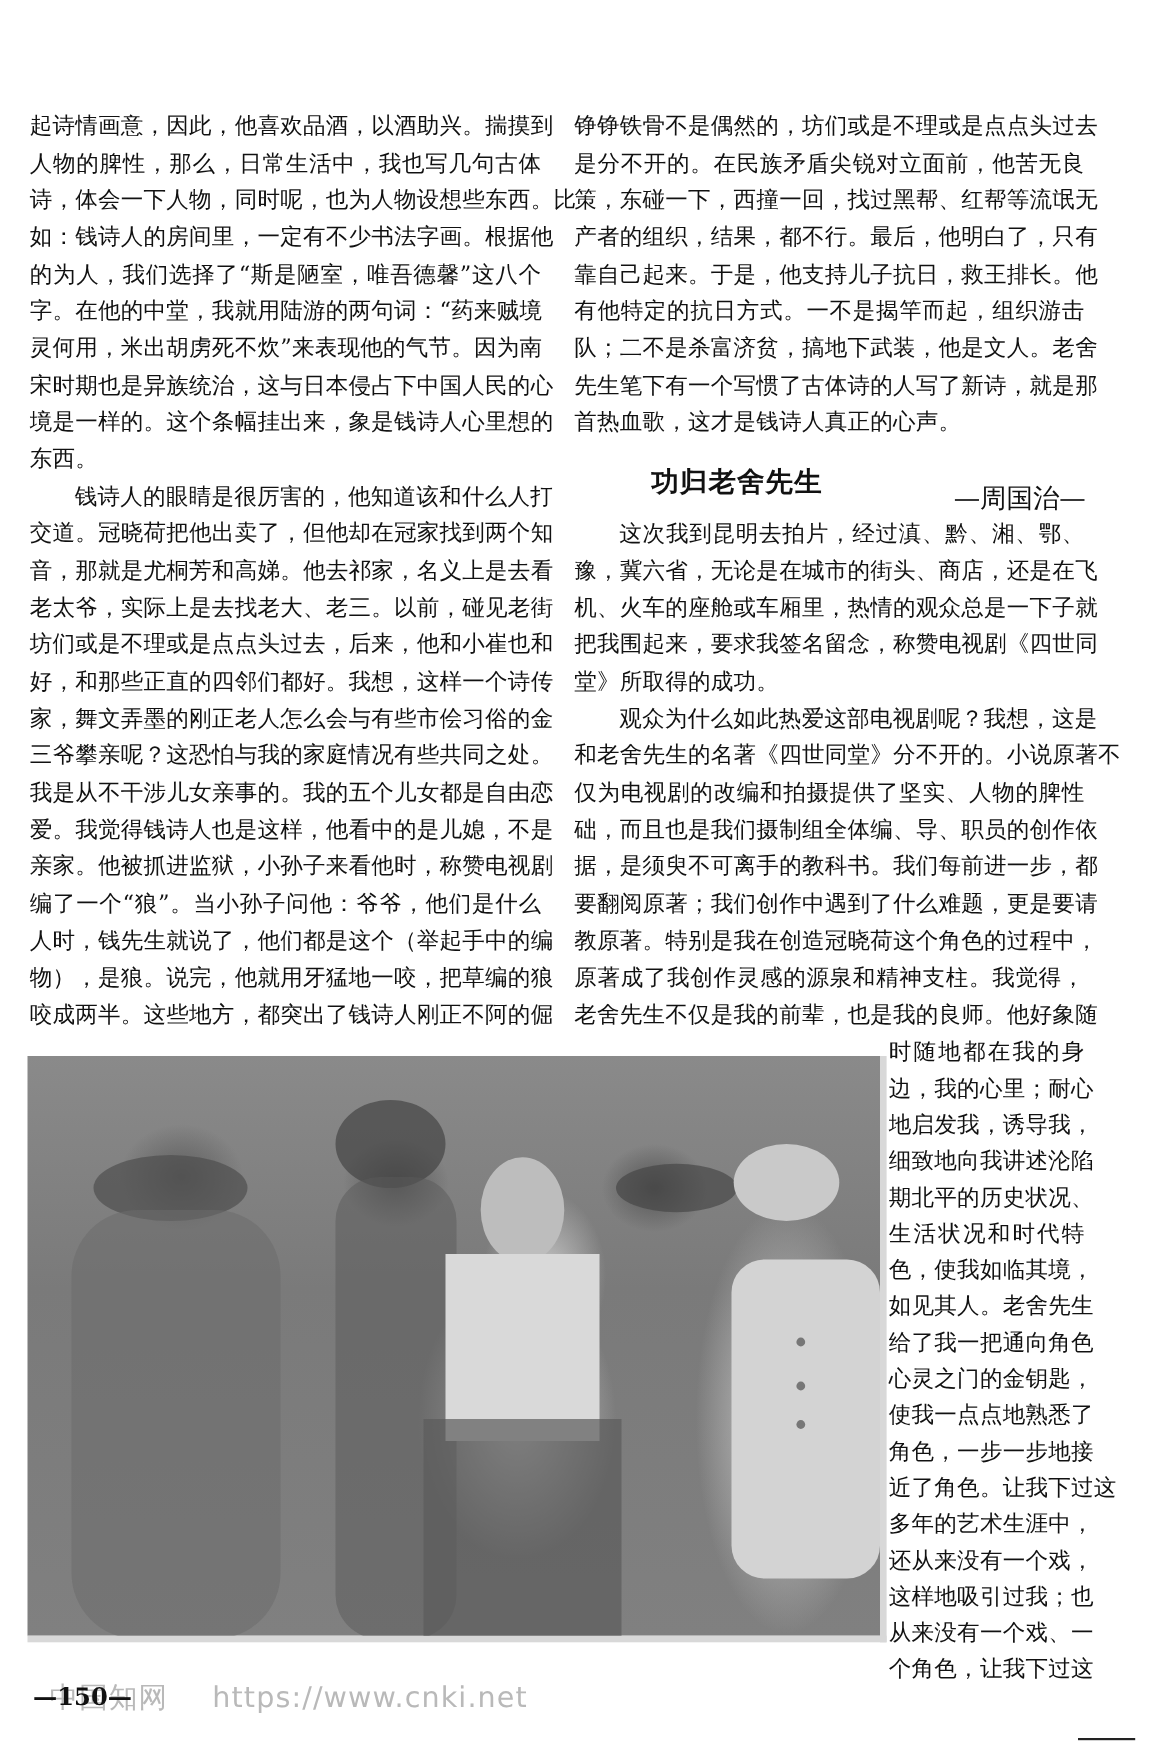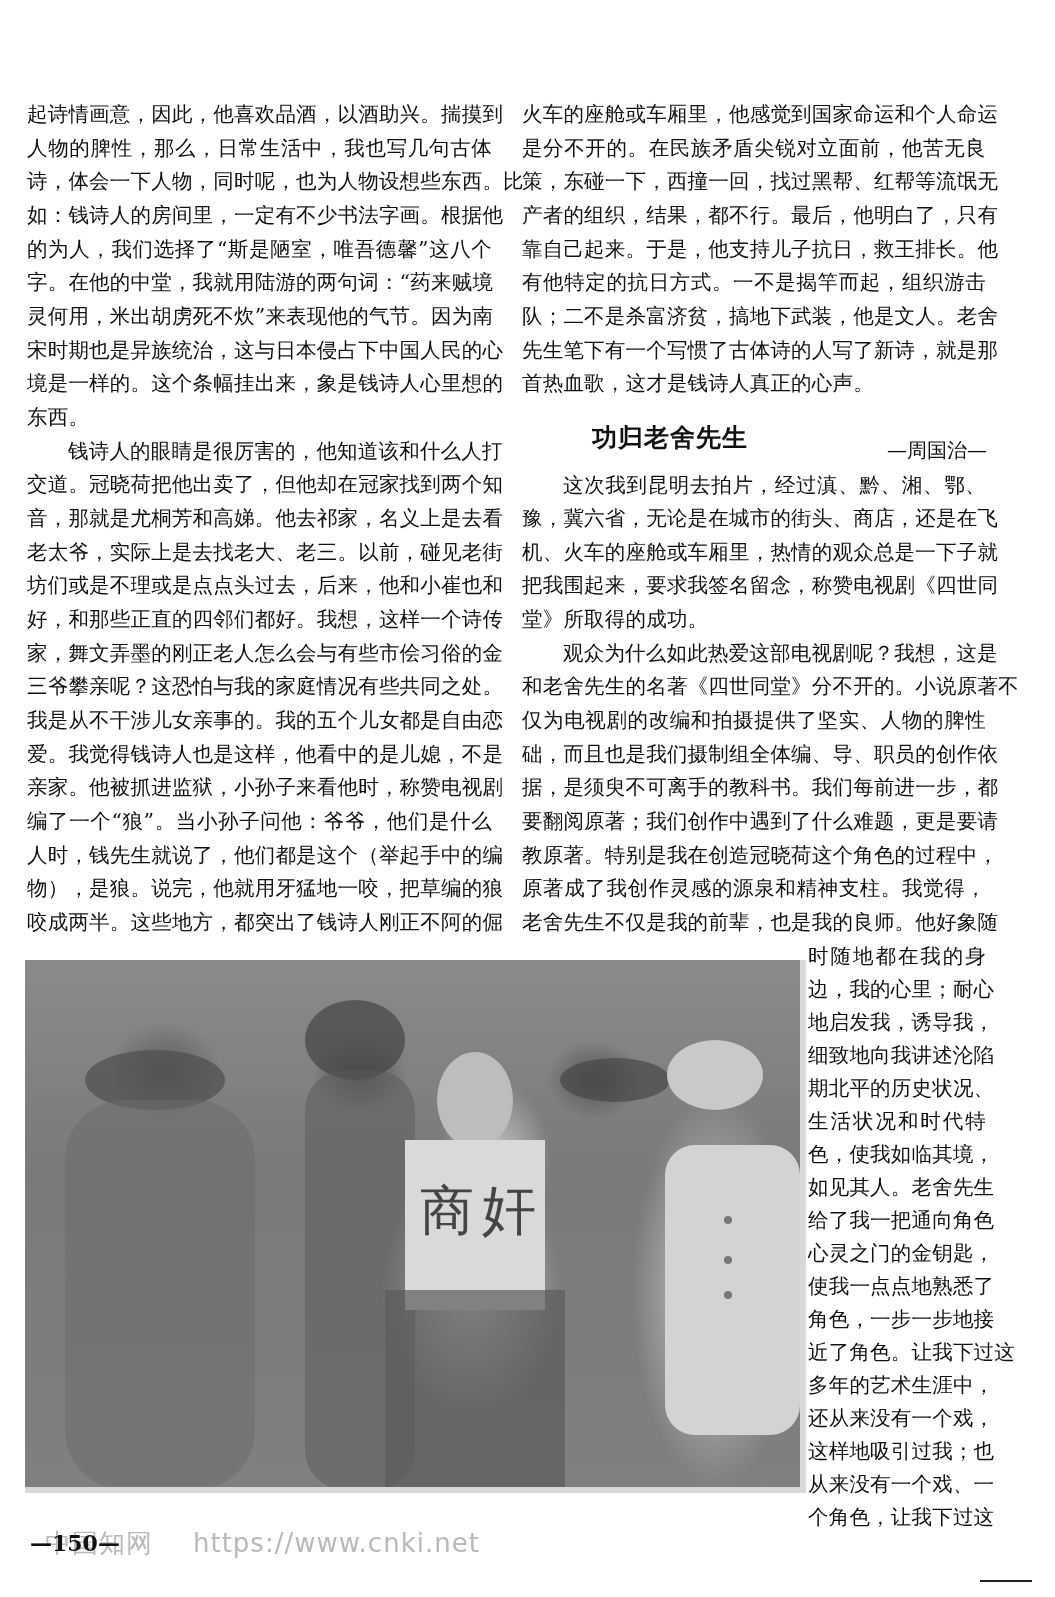--- a/index.html
+++ b/index.html
@@ -8,21 +8,21 @@
   .line { position:absolute; height:33px; line-height:33px; font-size:20.5px;
           white-space:nowrap; letter-spacing:0.2px; }
   .lc { left:27px; width:465px; }
   .rc { left:522px; width:464px; }
   .nc { left:808px; width:178px; }
   .just { text-align:justify; text-align-last:justify; }
   .bold { font-weight:normal; }
   .indent { padding-left:41px; box-sizing:border-box; }
   .heading { position:absolute; left:592px; top:421px; font-size:25px; font-weight:bold;
              font-family:"DejaVu Sans", "Liberation Sans", sans-serif; letter-spacing:1px; }
-  .author { position:absolute; right:68px; top:437px; font-size:20px; }
+  .author { position:absolute; right:68px; top:437px; font-size:24px; }
   .photo { position:absolute; left:25px; top:960px; width:781px; height:533px;
            background:
              radial-gradient(ellipse 80px 110px at 470px 200px, #c8c8c8 0%, rgba(200,200,200,0) 70%),
              radial-gradient(ellipse 120px 170px at 445px 330px, #d4d4d4 0%, rgba(212,212,212,0) 75%),
              radial-gradient(ellipse 110px 260px at 690px 330px, #cfcfcf 0%, rgba(207,207,207,0) 75%),
              radial-gradient(ellipse 70px 60px at 140px 110px, #5e5e5e 0%, rgba(94,94,94,0) 80%),
              radial-gradient(ellipse 60px 50px at 335px 115px, #585858 0%, rgba(88,88,88,0) 80%),
              radial-gradient(ellipse 60px 50px at 570px 120px, #555 0%, rgba(85,85,85,0) 80%),
              linear-gradient(180deg, #8a8a8a 0%, #7a7a7a 40%, #808080 100%);
            border-right:6px solid #d8d8d8; border-bottom:6px solid #d8d8d8; box-sizing:border-box; }
@@ -61,21 +61,21 @@
   <div class="line lc just" style="top:738px">爱。我觉得钱诗人也是这样，他看中的是儿媳，不是</div>
   <div class="line lc just" style="top:771px">亲家。他被抓进监狱，小孙子来看他时，称赞电视剧</div>
   <div class="line lc just" style="top:805px">编了一个“狼”。当小孙子问他：爷爷，他们是什么</div>
   <div class="line lc just" style="top:839px">人时，钱先生就说了，他们都是这个（举起手中的编</div>
   <div class="line lc just" style="top:872px">物），是狼。说完，他就用牙猛地一咬，把草编的狼</div>
   <div class="line lc just" style="top:906px">咬成两半。这些地方，都突出了钱诗人刚正不阿的倔</div>
 
 </div>
 
 <div>
-  <div class="line rc just bold" style="top:98px">火车的座舱或车厢里，他感觉到国家命运和个人命运</div>
+  <div class="line rc just bold" style="top:98px">铮铮铁骨不是偶然的，坊们或是不理或是点点头过去</div>
   <div class="line rc just" style="top:132px">是分不开的。在民族矛盾尖锐对立面前，他苦无良</div>
   <div class="line rc just" style="top:165px">策，东碰一下，西撞一回，找过黑帮、红帮等流氓无</div>
   <div class="line rc just" style="top:199px">产者的组织，结果，都不行。最后，他明白了，只有</div>
   <div class="line rc just" style="top:233px">靠自己起来。于是，他支持儿子抗日，救王排长。他</div>
   <div class="line rc just" style="top:266px">有他特定的抗日方式。一不是揭竿而起，组织游击</div>
   <div class="line rc just" style="top:300px">队；二不是杀富济贫，搞地下武装，他是文人。老舍</div>
   <div class="line rc just" style="top:334px">先生笔下有一个写惯了古体诗的人写了新诗，就是那</div>
   <div class="line rc" style="top:367px">首热血歌，这才是钱诗人真正的心声。</div>
 
   <div class="heading">功归老舍先生</div>
@@ -133,20 +133,19 @@
 
     <rect x="380" y="180" width="140" height="170" fill="#d9d9d9"></rect>
     <rect x="360" y="330" width="180" height="200" fill="#5b5b5b" opacity="0.7"></rect>
 
     <ellipse cx="690" cy="115" rx="48" ry="35" fill="#c9c9c9"></ellipse>
     <rect x="640" y="185" width="135" height="290" rx="30" fill="#d3d3d3"></rect>
     <circle cx="703" cy="260" r="4" fill="#777"></circle>
     <circle cx="703" cy="300" r="4" fill="#777"></circle>
     <circle cx="703" cy="335" r="4" fill="#777"></circle>
   </svg>
-  <div class="sign-text">商奸</div>
 </div>
 
 <div class="watermark">
   <span>中国知网</span><span class="url">https://www.cnki.net</span>
 </div>
 <div class="pageno">—150—</div>
 <div class="rule"></div>
 
 </body></html>

